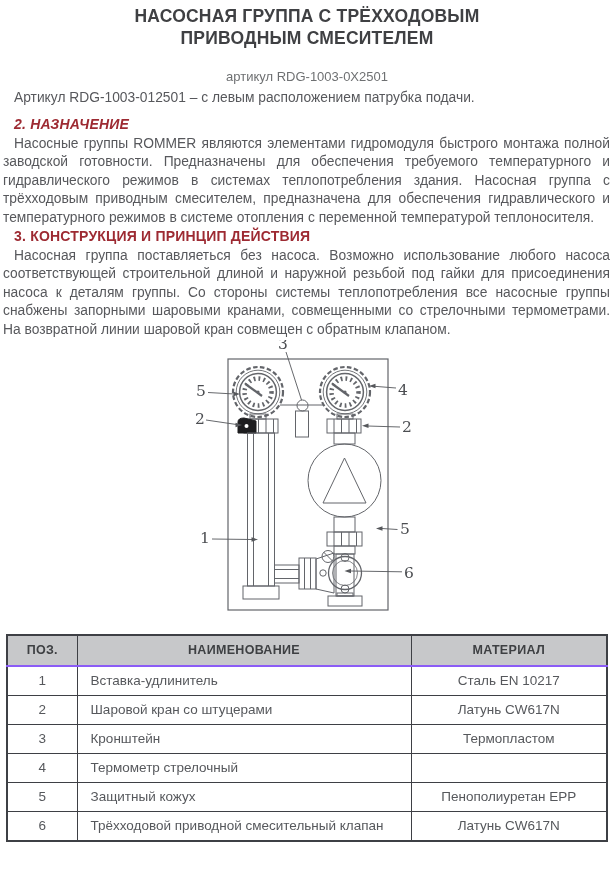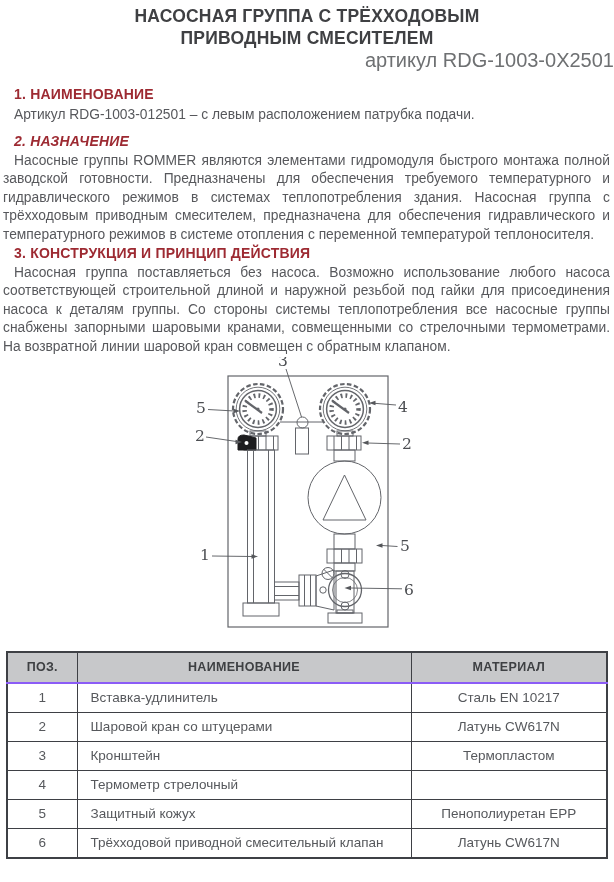--- a/index.html
+++ b/index.html
@@ -5,21 +5,21 @@
   html,body{margin:0;padding:0;background:#fff;}
   .page{
     position:relative;width:614px;height:882px;background:#ffffff;overflow:hidden;
     font-family:"Liberation Sans",sans-serif;color:#57585c;
   }
   .doc-title{
     margin:6px 90px 0;text-align:center;font-size:17.5px;font-weight:700;
     line-height:21.5px;color:#3f4043;letter-spacing:.2px;
   }
   .doc-subtitle{
-    margin-top:2px;text-align:right;font-size:20px;line-height:19px;color:#6e7072;
+    margin-top:18px;text-align:center;font-size:13px;line-height:19px;color:#6e7072;
   }
   .sec-heading{
     margin:0 0 0 14px;font-size:14px;font-weight:700;line-height:17px;color:#9d2a32;
     letter-spacing:.2px;
   }
   .sh1{margin-top:16px;} .sh2{margin-top:8px;font-style:italic;} .sh3{margin-top:0;}
   .plain-lines{margin:3px 4px 0 3px;}
   .plain-lines p{margin:0;font-size:13.8px;line-height:18.6px;text-indent:11px;color:#57585c;}
   .para{
     margin:2px 4px 0 3px;font-size:13.8px;line-height:18.6px;text-align:justify;
@@ -41,21 +41,20 @@
   .callout-text{font-family:"DejaVu Serif",serif;font-size:15.5px;fill:#4c4e52;}
 </style>
 </head>
 <body>
 
 <div class="page">
 
   <div class="doc-title">НАСОСНАЯ ГРУППА С ТРЁХХОДОВЫМ ПРИВОДНЫМ СМЕСИТЕЛЕМ</div>
   <div class="doc-subtitle">артикул RDG-1003-0X2501</div>
 
-  <div class="sec-heading sh1">1. НАИМЕНОВАНИЕ</div>
   <div class="plain-lines">
     <p>Артикул RDG-1003-012501 – с левым расположением патрубка подачи.</p>
   </div>
 
   <div class="sec-heading sh2">2. НАЗНАЧЕНИЕ</div>
   <p class="para">Насосные группы ROMMER являются элементами гидромодуля быстрого монтажа полной заводской готовности. Предназначены для обеспечения требуемого температурного и гидравлического режимов в системах теплопотребления здания. Насосная группа с трёхходовым приводным смесителем, предназначена для обеспечения гидравлического и температурного режимов в системе отопления с переменной температурой теплоносителя.</p>
 
   <div class="sec-heading sh3">3. КОНСТРУКЦИЯ И ПРИНЦИП ДЕЙСТВИЯ</div>
   <p class="para">Насосная группа поставляеться без насоса. Возможно использование любого насоса соответствующей строительной длиной и наружной резьбой под гайки для присоединения насоса к деталям группы. Со стороны системы теплопотребления все насосные группы снабжены запорными шаровыми кранами, совмещенными со стрелочными термометрами. На возвратной линии шаровой кран совмещен с обратным клапаном.</p>
 

